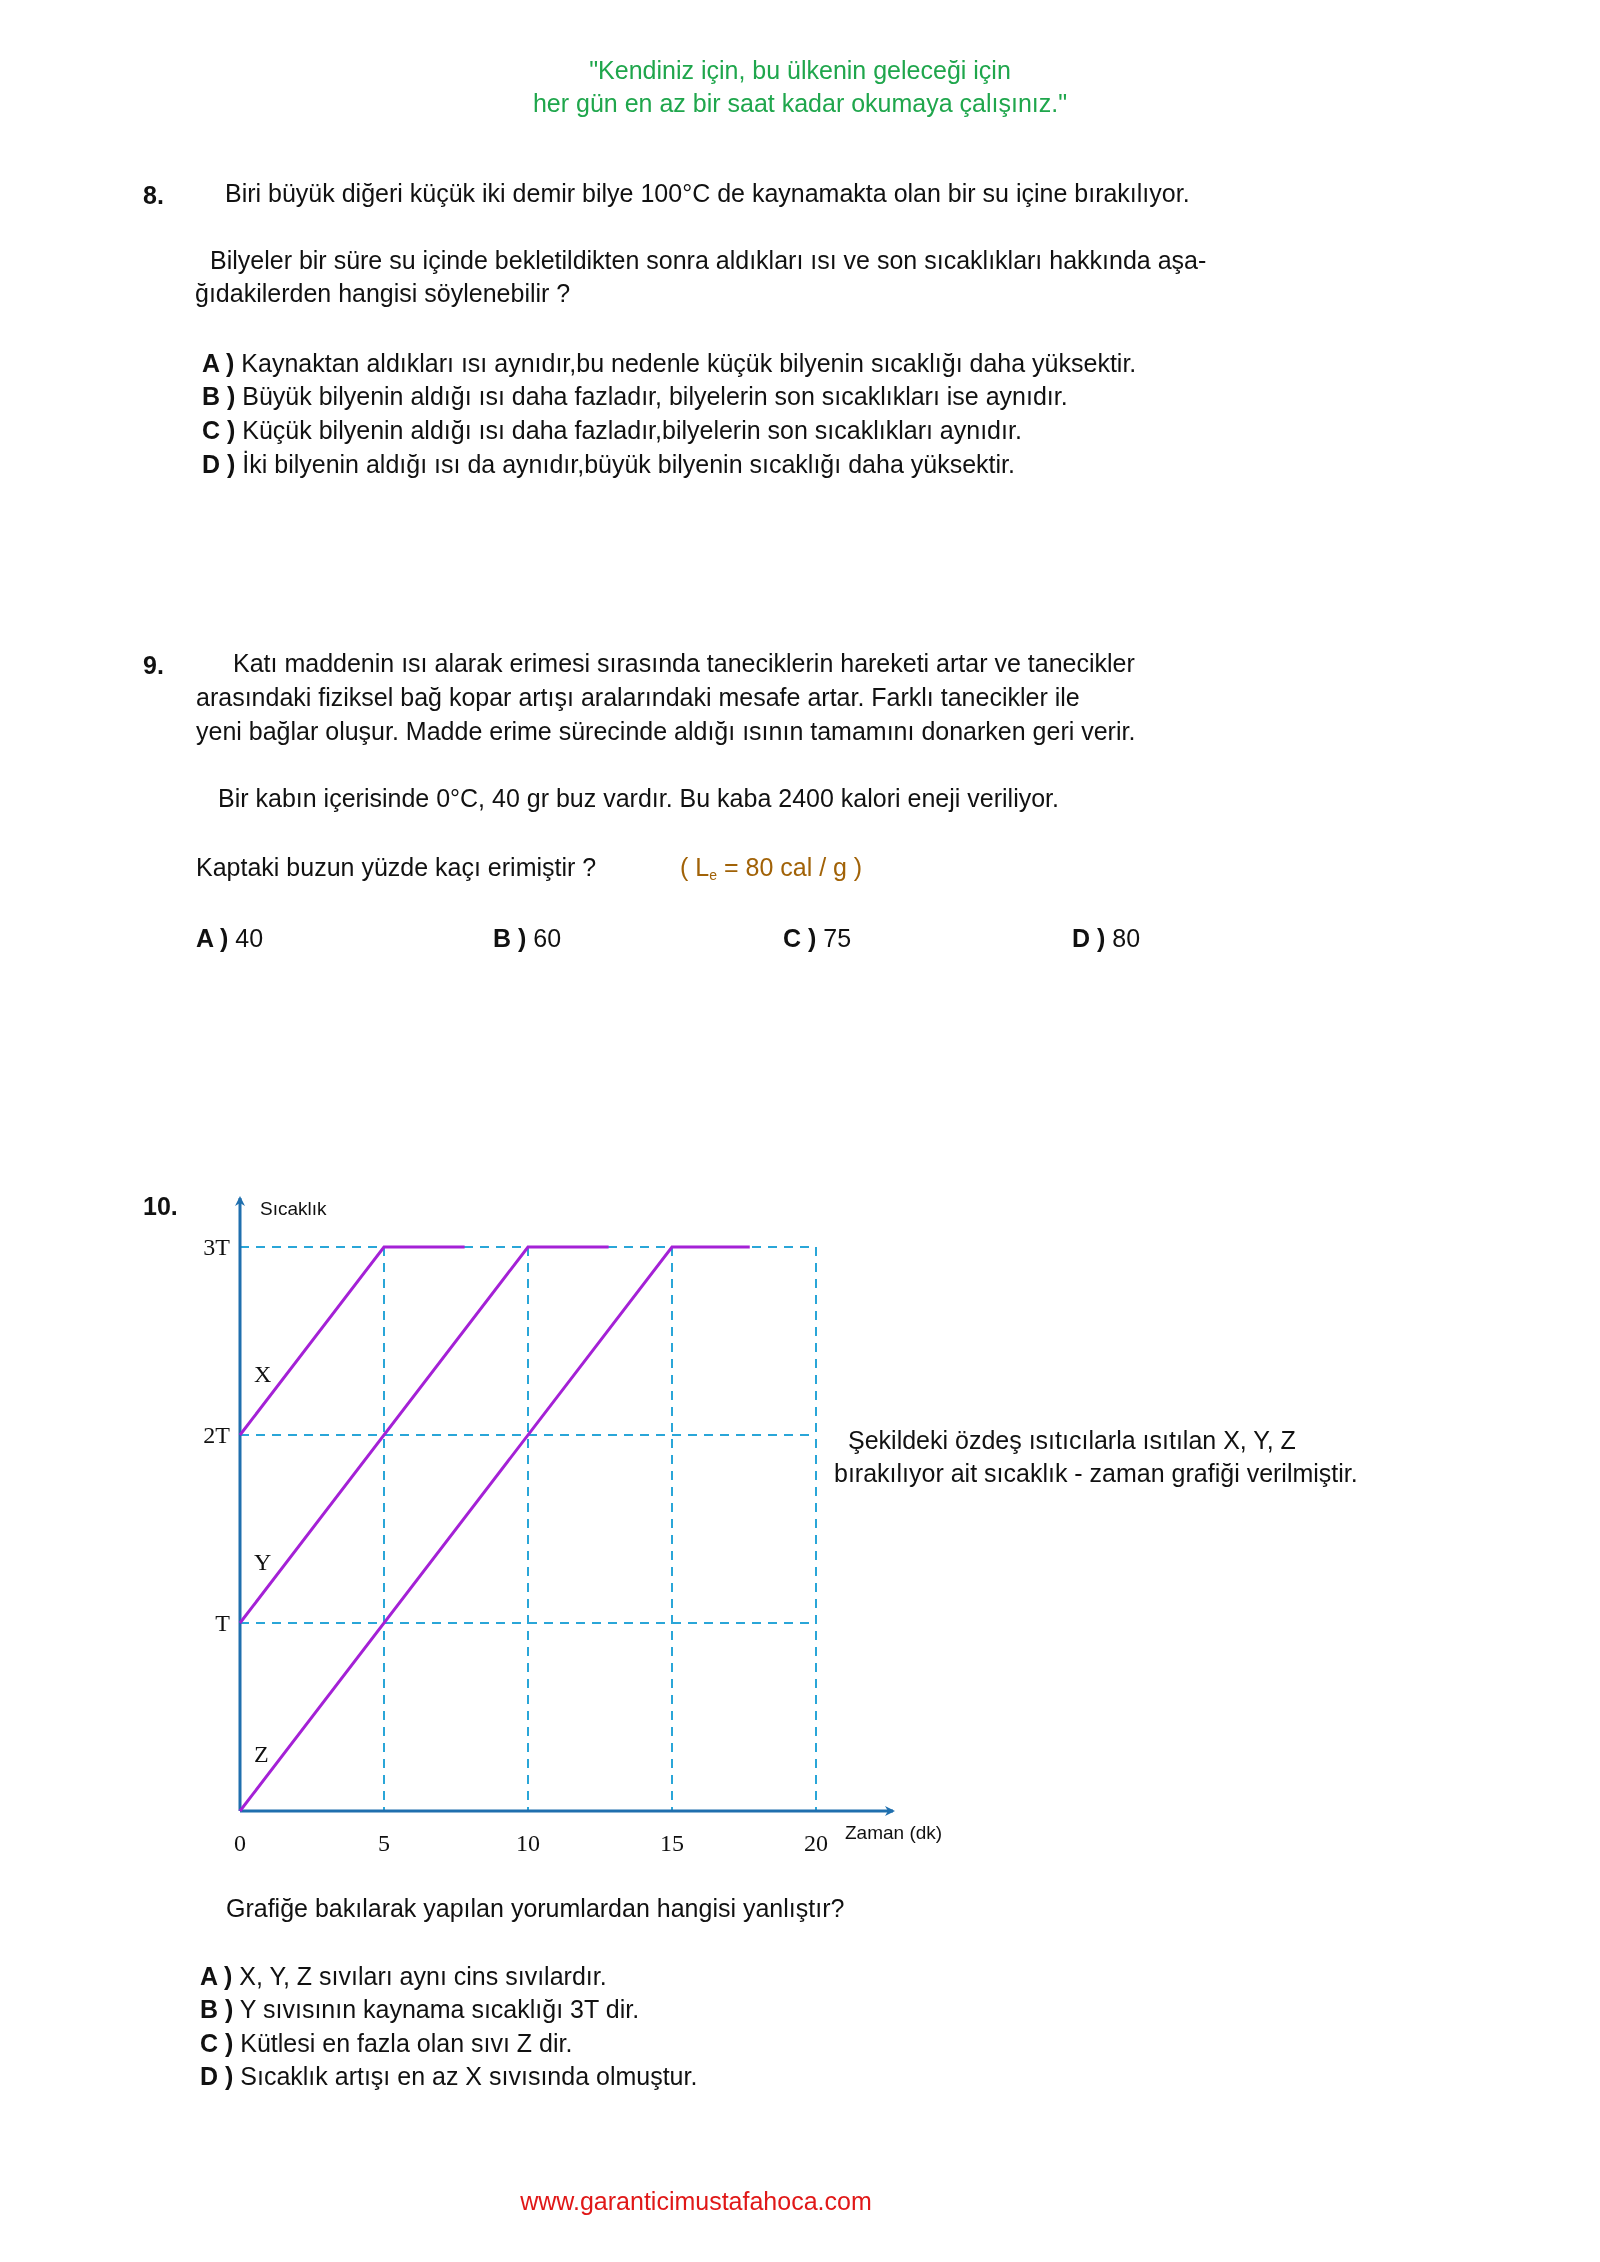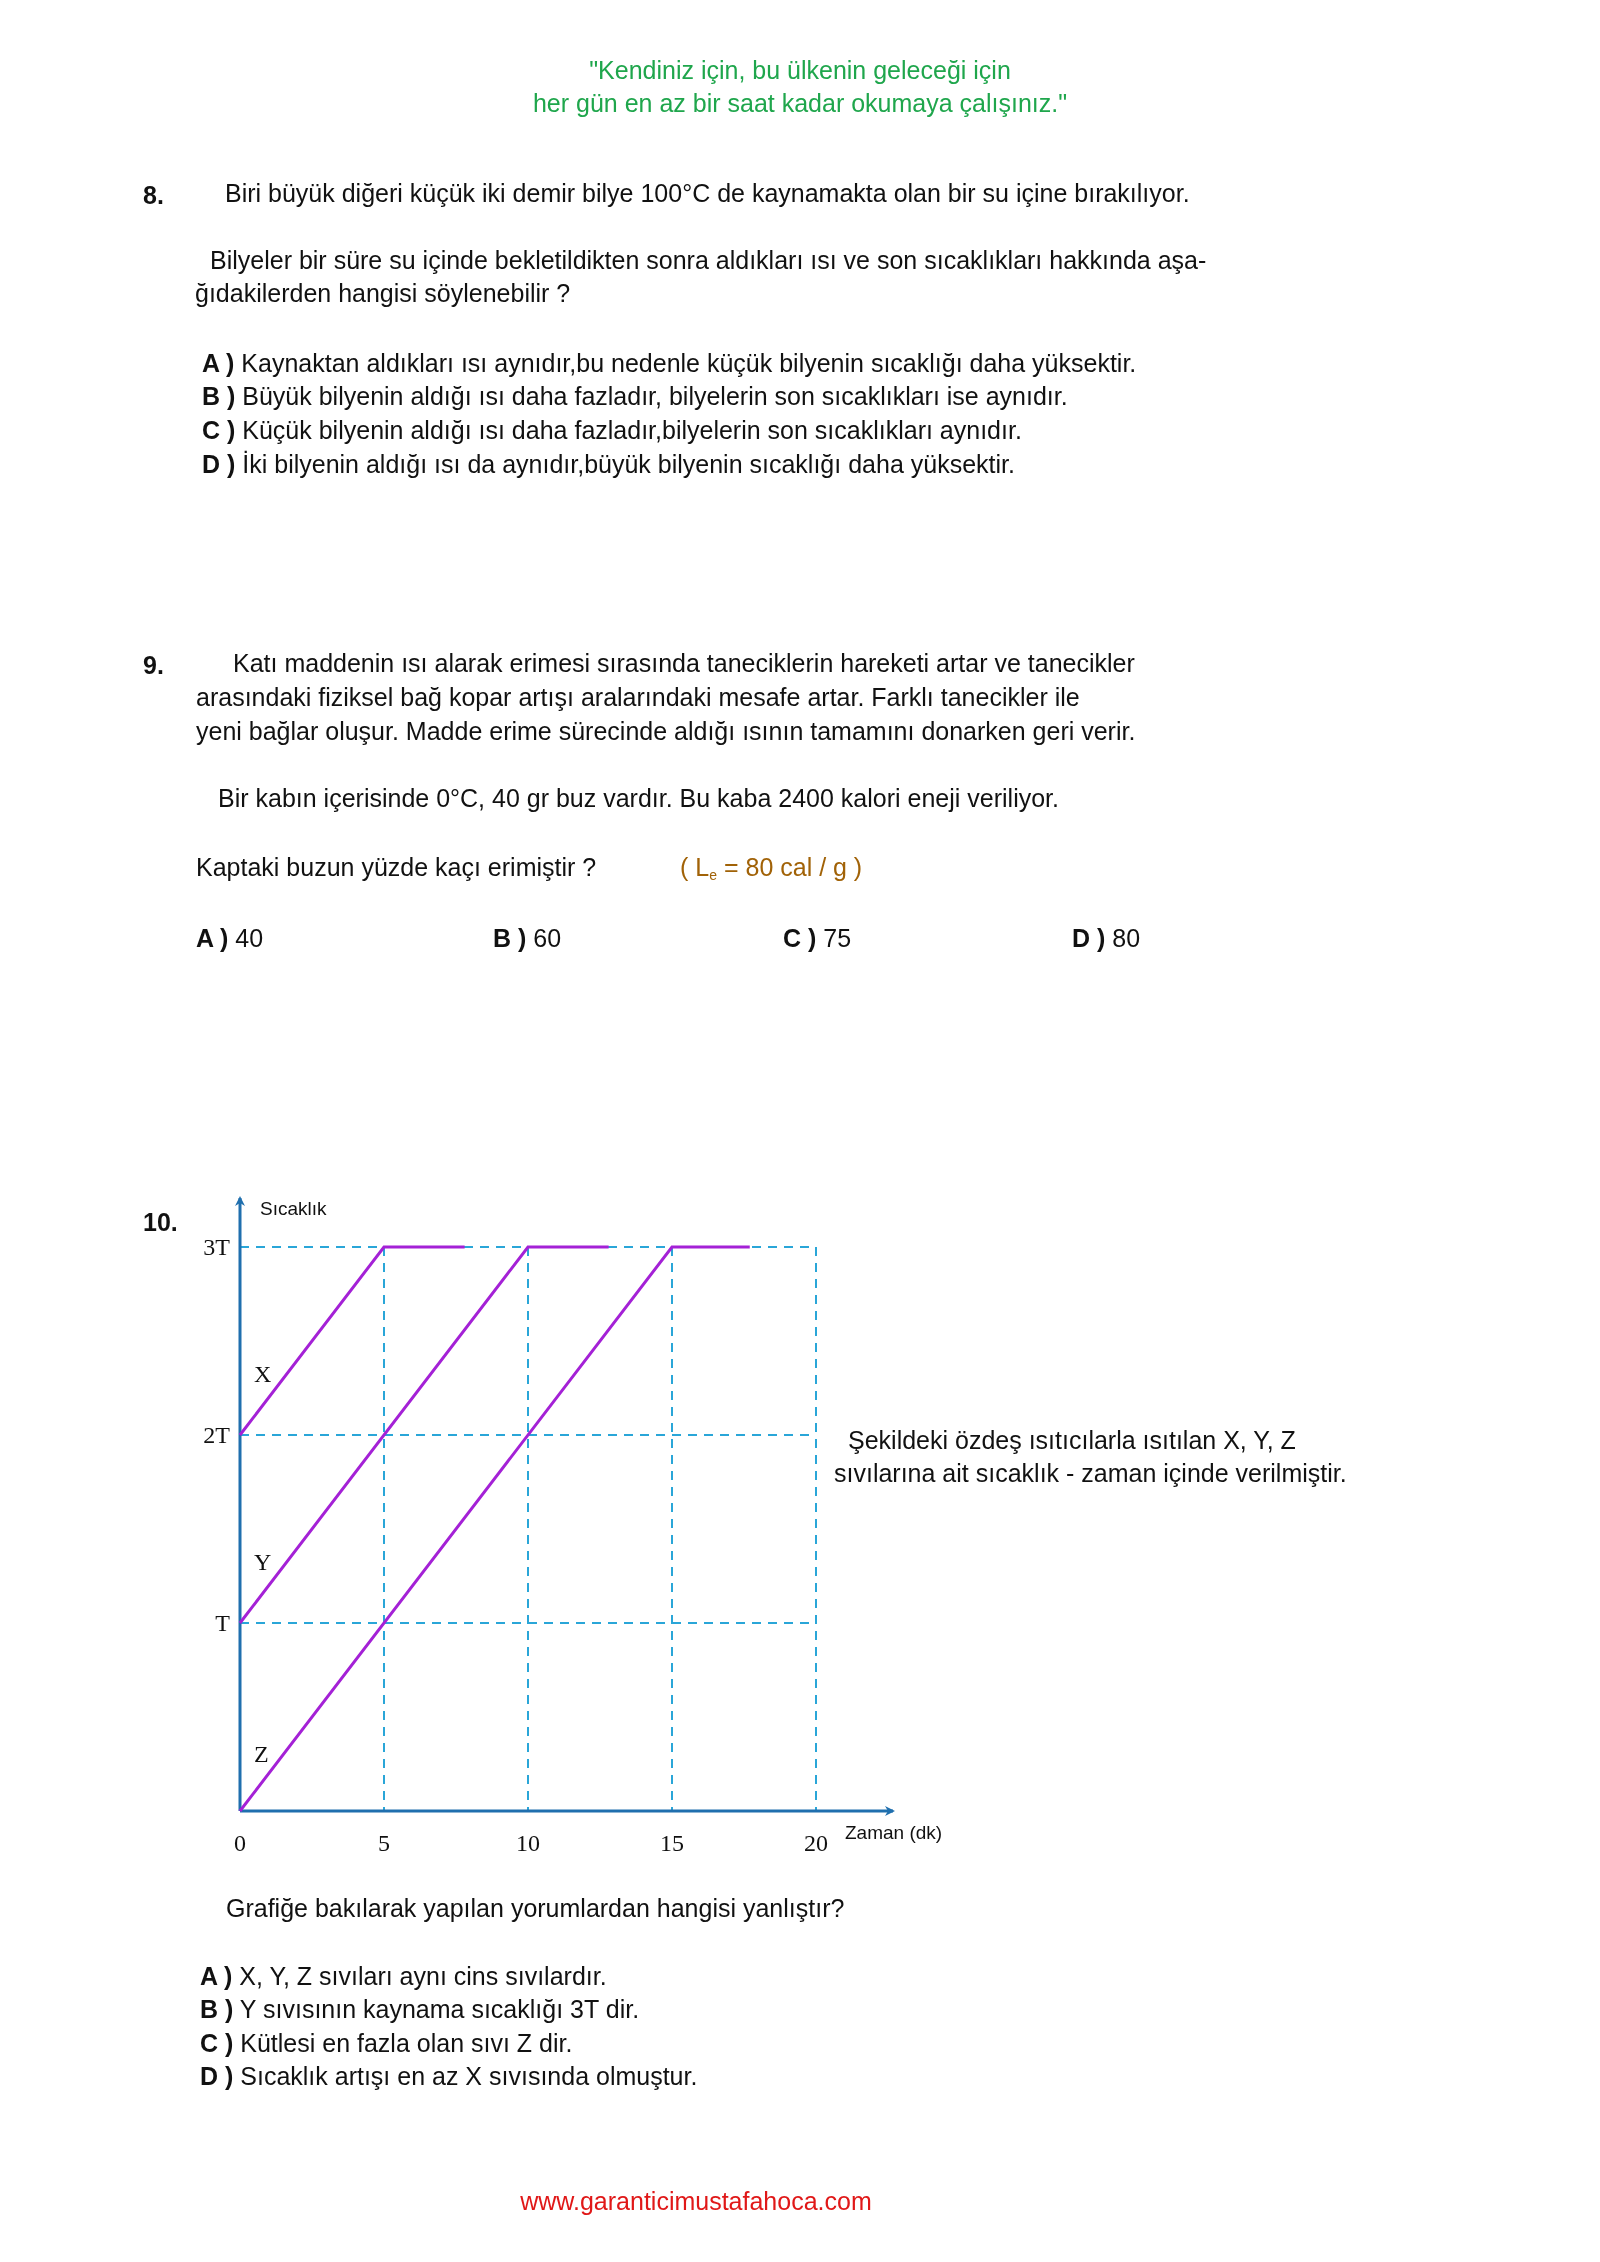--- a/index.html
+++ b/index.html
@@ -67,21 +67,21 @@
     <span class="opt-letter">C )</span>
     <span>75</span>
   </div>
   <div class="abs txt" style="left:1072px; top:922px;">
     <span class="opt-letter">D )</span>
     <span>80</span>
   </div>
 </div>
 
 <div>
-  <div class="abs qnum" style="left:143px; top:1192px;margin-top:16px;">10.</div>
+  <div class="abs qnum" style="left:143px; top:1192px;">10.</div>
 
   <svg class="abs" style="left:0; top:0;" width="1600" height="2262">
     <defs>
       <marker id="arrowhead" markerWidth="10" markerHeight="10" refX="8" refY="5" orient="auto" markerUnits="userSpaceOnUse">
         <path d="M0,0 L10,5 L0,10 L3,5 z" fill="#1f6fae"></path>
       </marker>
     </defs>
     <g id="grid">
         <line x1="240" y1="1623" x2="816" y2="1623" stroke="#2aa6d8" stroke-width="2" stroke-dasharray="9,7"></line>
         <line x1="240" y1="1435" x2="816" y2="1435" stroke="#2aa6d8" stroke-width="2" stroke-dasharray="9,7"></line>
@@ -111,21 +111,21 @@
         <text x="816" y="1851" font-size="24" text-anchor="middle" fill="#111">20</text>
       </g>
     <text id="ylabel" class="axislbl" x="260" y="1215" font-size="19" fill="#111">Sıcaklık</text>
     <text id="xlabel" class="axislbl" x="845" y="1839" font-size="19" fill="#111">Zaman (dk)</text>
     <text x="254" y="1382" font-size="24" fill="#111">X</text>
     <text x="254" y="1570" font-size="24" fill="#111">Y</text>
     <text x="254" y="1762" font-size="24" fill="#111">Z</text>
   </svg>
 
   <div class="abs txt" style="left:848px; top:1424px;">Şekildeki özdeş ısıtıcılarla ısıtılan X, Y, Z</div>
-  <div class="abs txt" style="left:834px; top:1457px;">sıvılarına ait sıcaklık - zaman içinde verilmiştir.</div>
+  <div class="abs txt" style="left:834px; top:1457px;">bırakılıyor ait sıcaklık - zaman grafiği verilmiştir.</div>
 
   <div class="abs txt" style="left:226px; top:1892px;">Grafiğe bakılarak yapılan yorumlardan hangisi yanlıştır?</div>
   <div class="abs txt" style="left:200px; top:1960px;">
     <span class="opt-letter">A )</span>
     <span>X, Y, Z sıvıları aynı cins sıvılardır.</span>
   </div>
   <div class="abs txt" style="left:200px; top:1993px;">
     <span class="opt-letter">B )</span>
     <span>Y sıvısının kaynama sıcaklığı 3T dir.</span>
   </div>

